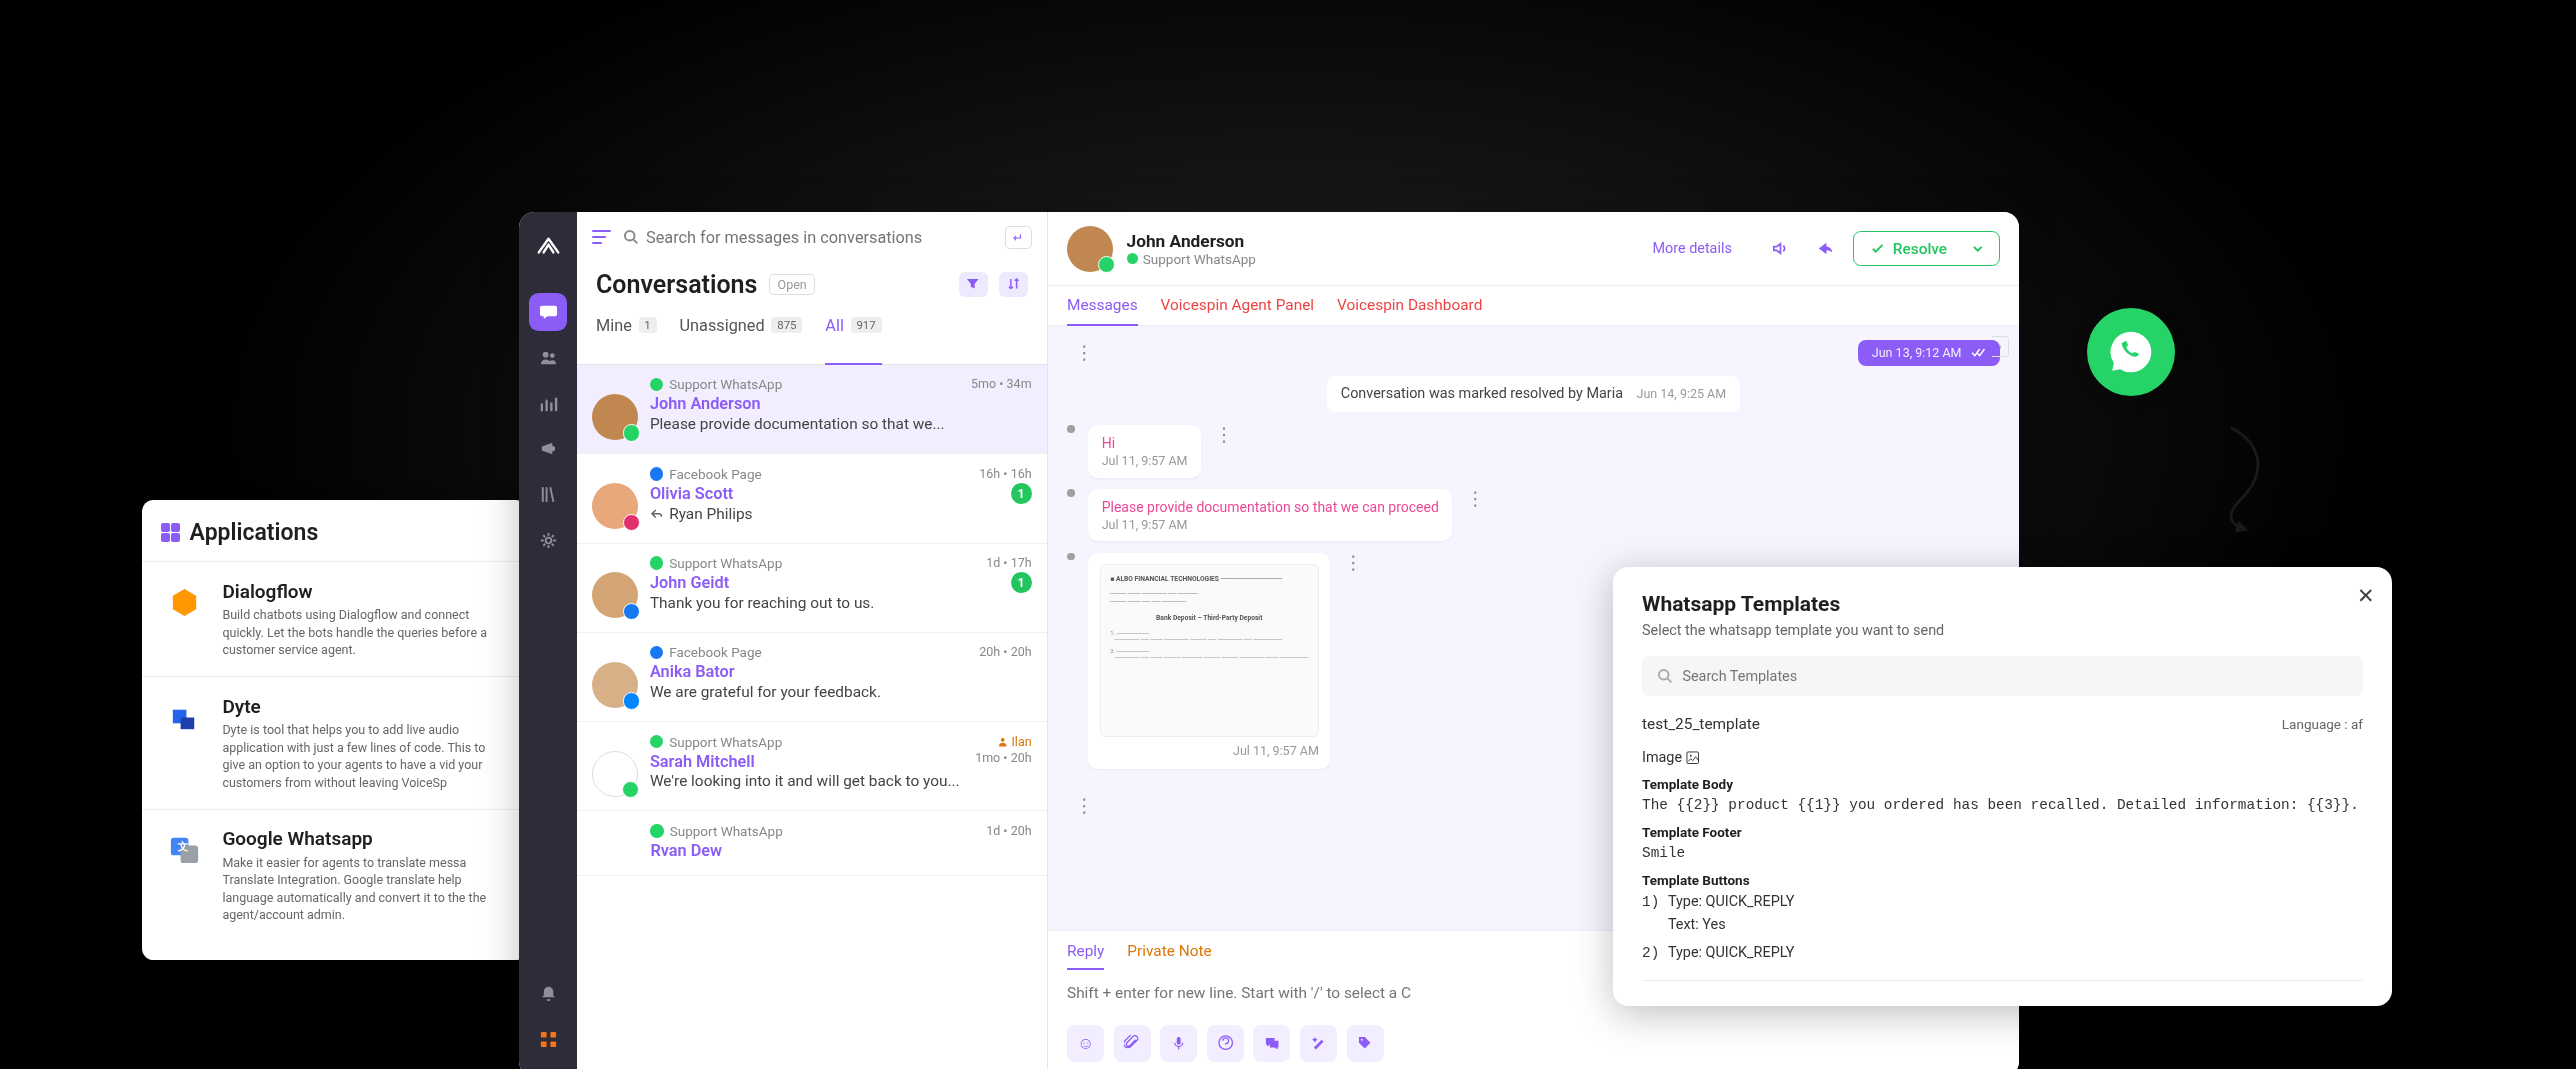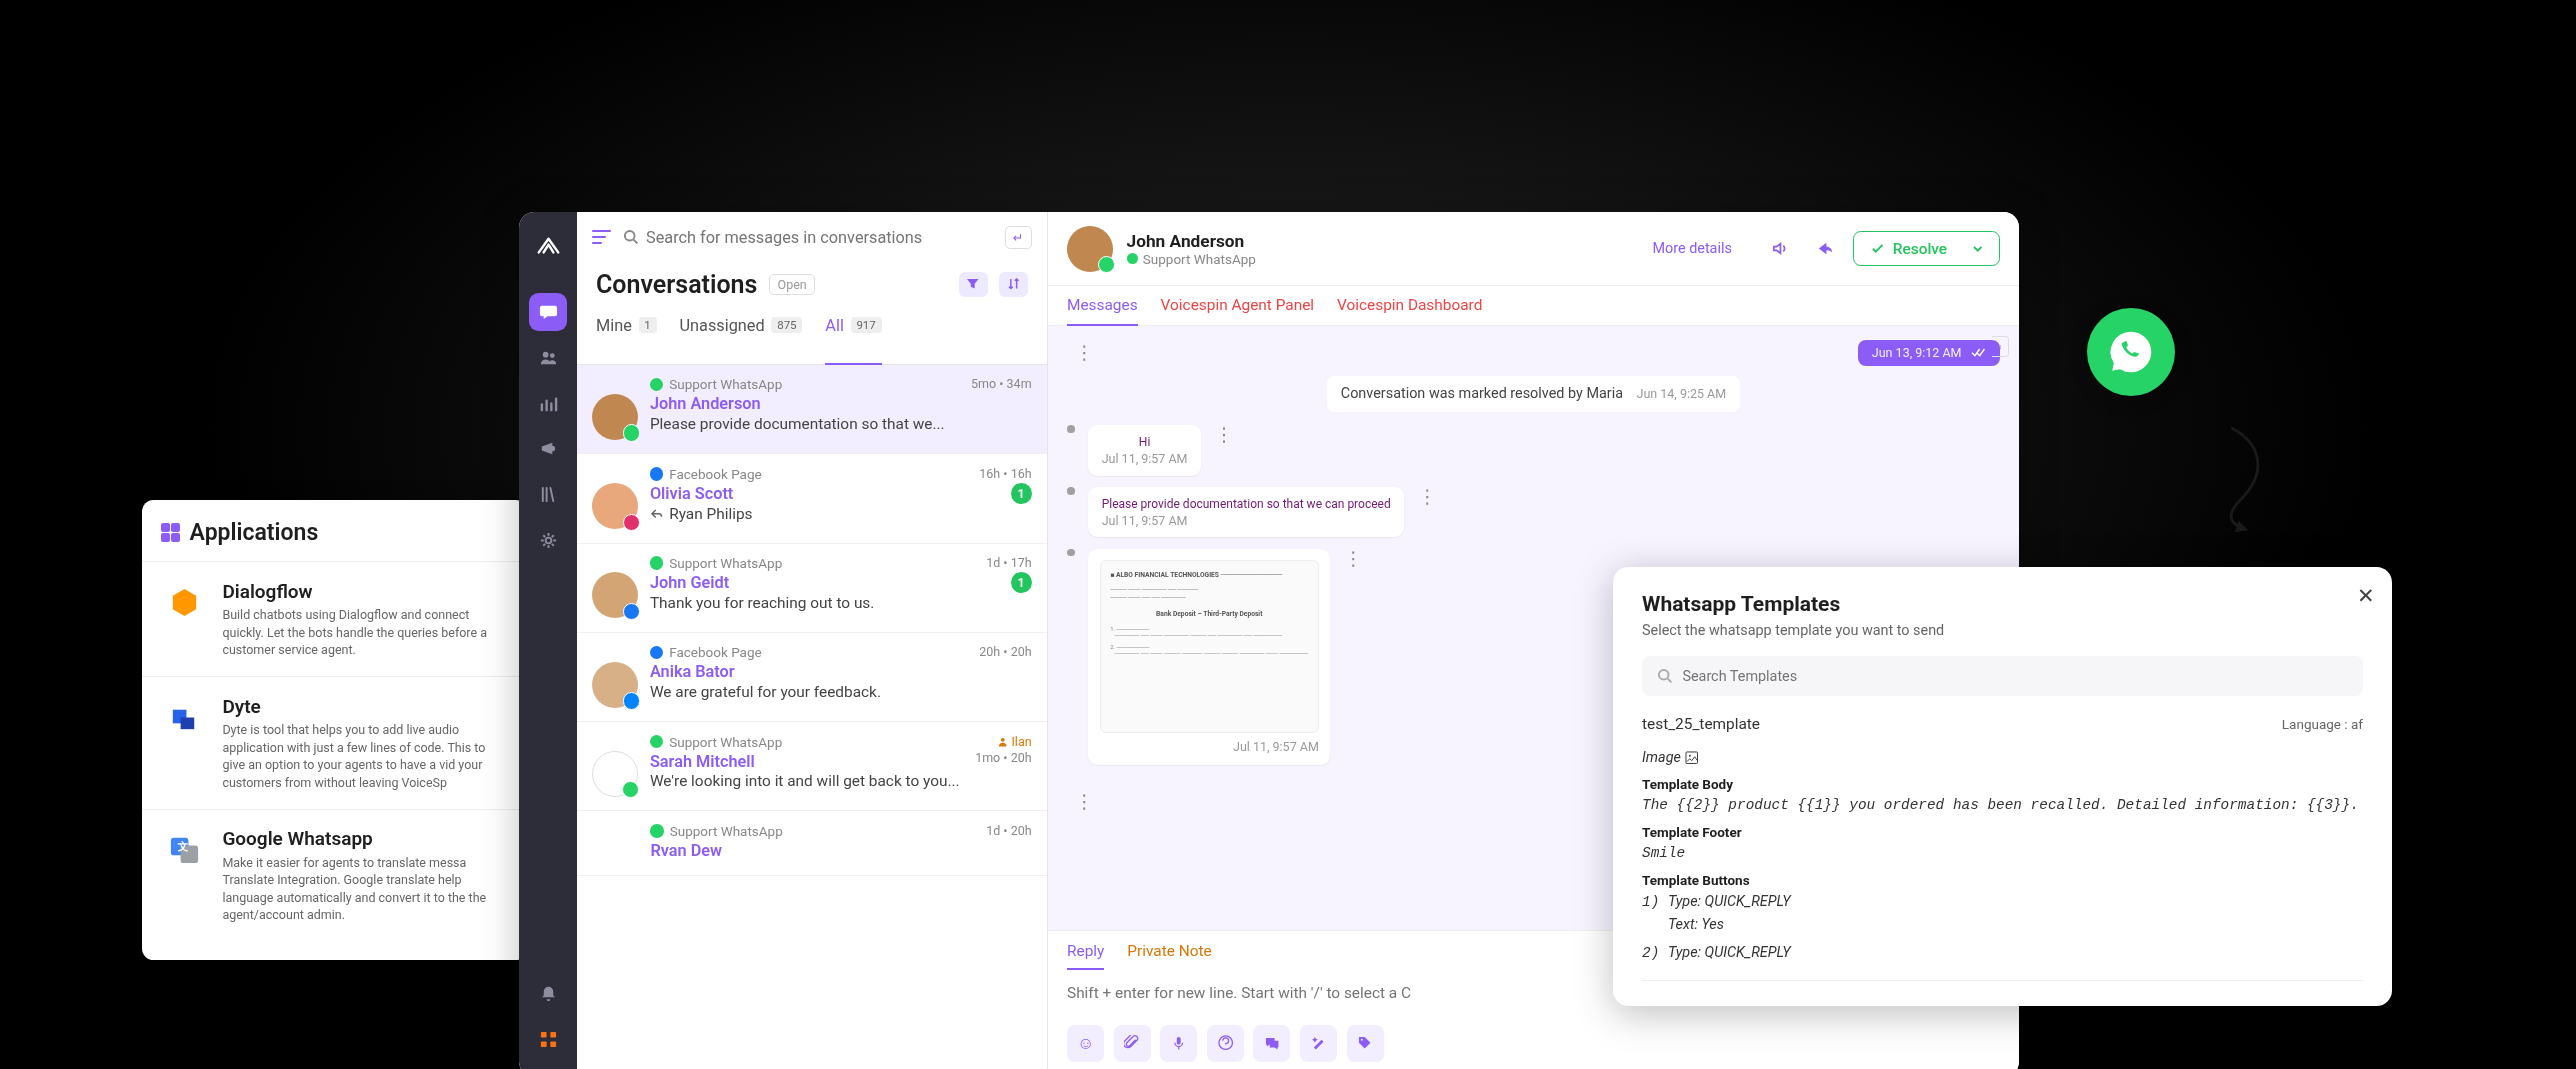--- a/index.html
+++ b/index.html
@@ -210,21 +210,21 @@
   display: flex; align-items: center; gap: 13.5px;
   font-size: 14.4px; color: #444;
 }
 .system-time { font-size: 12.5px; color: #999; }
 .msg-bubble-in {
   background: #fff; border-radius: 9.6px;
   padding: 9.6px 13.5px; max-width: 500px;
   margin-bottom: 11.5px;
   box-shadow: 0 1px 1.9px rgba(0,0,0,0.06);
 }
-.msg-text { font-size: 12px; color: #701a75; text-align: center; }
+.msg-text { font-size: 14px; color: #ec4899; }
 .msg-time { font-size: 12.5px; color: #999; margin-top: 1.9px; }
 .msg-sender-dot { width: 7.7px; height: 7.7px; background: #a0a0a0; border-radius: 50%; display: inline-block; margin-right: 7.7px; vertical-align: middle; }
 .msg-menu { width: 19px; height: 19px; display: flex; align-items: center; justify-content: center; color: #888; font-size: 19px; cursor: pointer; margin-left: 7.7px; }
 .msg-row { display: flex; align-items: flex-start; gap: 5.8px; }
 .doc-bubble {
   background: #fff; border-radius: 9.6px; padding: 11.5px;
   max-width: 442px; margin-bottom: 13.5px;
   box-shadow: 0 1px 1.9px rgba(0,0,0,0.06);
 }
 .doc-preview {
@@ -277,21 +277,21 @@
 }
 .wa-search input { flex: 1; border: none; background: transparent; outline: none; font-size: 14.4px; color: #888; }
 .wa-template {
   border-bottom: 1px solid #eee;
   padding-bottom: 15.4px;
 }
 .wa-t-head { display: flex; justify-content: space-between; align-items: center; margin-bottom: 13.5px; }
 .wa-t-name { font-size: 15.4px; color: #333; }
 .wa-t-lang { font-size: 13.5px; color: #666; }
 .wa-label { font-size: 13.5px; font-weight: 700; color: #1f1f1f; margin-bottom: 2.9px; margin-top: 7.7px; }
-.wa-val { font-size: 14.4px; color: #333; font-family: ui-monospace, 'Courier New', monospace; line-height: 1.5; font-style: italic; }
+.wa-val { font-size: 14.4px; color: #333; font-family: ui-monospace, 'Courier New', monospace; line-height: 1.5; }
 .wa-img-chip { display: inline-flex; align-items: center; gap: 3.8px; }
 
 
 .wa-float {
   position: absolute;
   left: 2087px;
   top: 308px;
   width: 88px; height: 88px;
   border-radius: 50%;
   background: #25d366;

